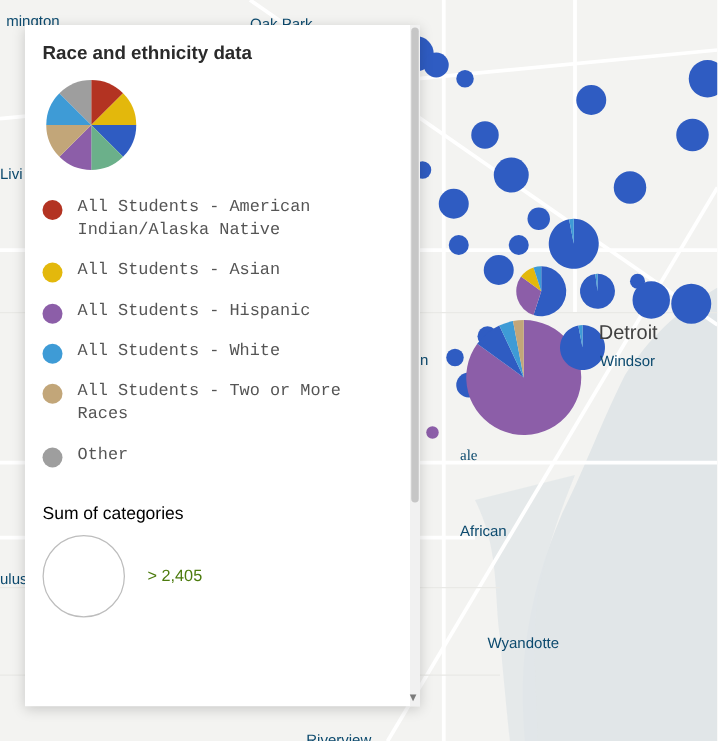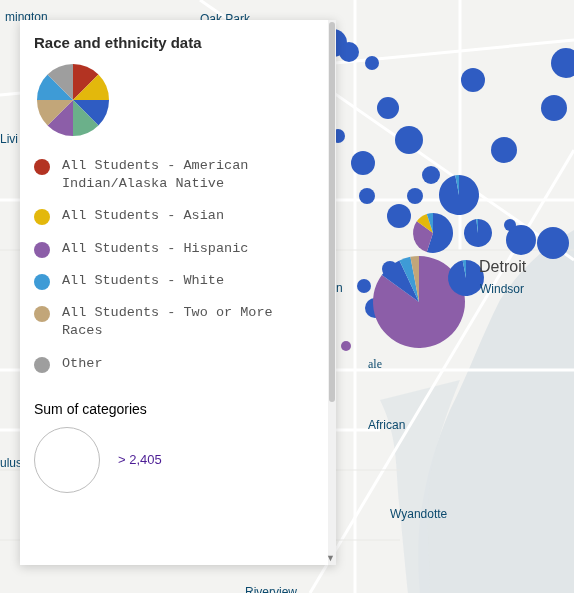--- a/index.html
+++ b/index.html
@@ -15,21 +15,21 @@
     overflow: hidden; padding: 14px 18px 12px 14px;
   }
   .legend-title { font-size: 15px; font-weight: 600; color: #2b2b2b; margin-bottom: 10px; }
   .pie-key { margin-bottom: 14px; }
   .swatch-row { display: flex; align-items: flex-start; gap: 12px; margin: 6px 0 14px 0; font-family: Liberation Mono, monospace; }
   .swatch { flex: 0 0 16px; width: 16px; height: 16px; border-radius: 50%; margin-top: 2px; }
   .swatch-label { font-size: 13.5px; color: #555; line-height: 1.35; }
   .section-title { font-size: 14px; color: #000000; margin: 28px 0 10px 0; }
   .size-row { display: flex; align-items: center; gap: 18px; }
   .size-circle { width: 66px; height: 66px; border: 1px solid #bdbdbd; border-radius: 50%; }
-  .size-label { font-size: 13px; color: #4c1d95; }
+  .size-label { font-size: 13px; color: #4d7c0f; }
   .scrollbar-track {
     position: absolute; right: 0; top: 0; bottom: 0; width: 8px; background: #f1f1f1;
   }
   .scrollbar-thumb {
     position: absolute; left: 1px; right: 1px; top: 2px; height: 380px; background: #c6c6c6; border-radius: 3px;
   }
   .scroll-arrow { position: absolute; right: 1px; font-size: 9px; color: #7b7b7b; line-height: 1; user-select:none;}
   .scroll-arrow.down { bottom: 2px; }
   .map-label { position: absolute; font-size: 12px; color: #0c4a6e; white-space: nowrap; pointer-events:none;}
   .map-label.city { font-size: 16px; color: #404040; margin-left: 29px; }

